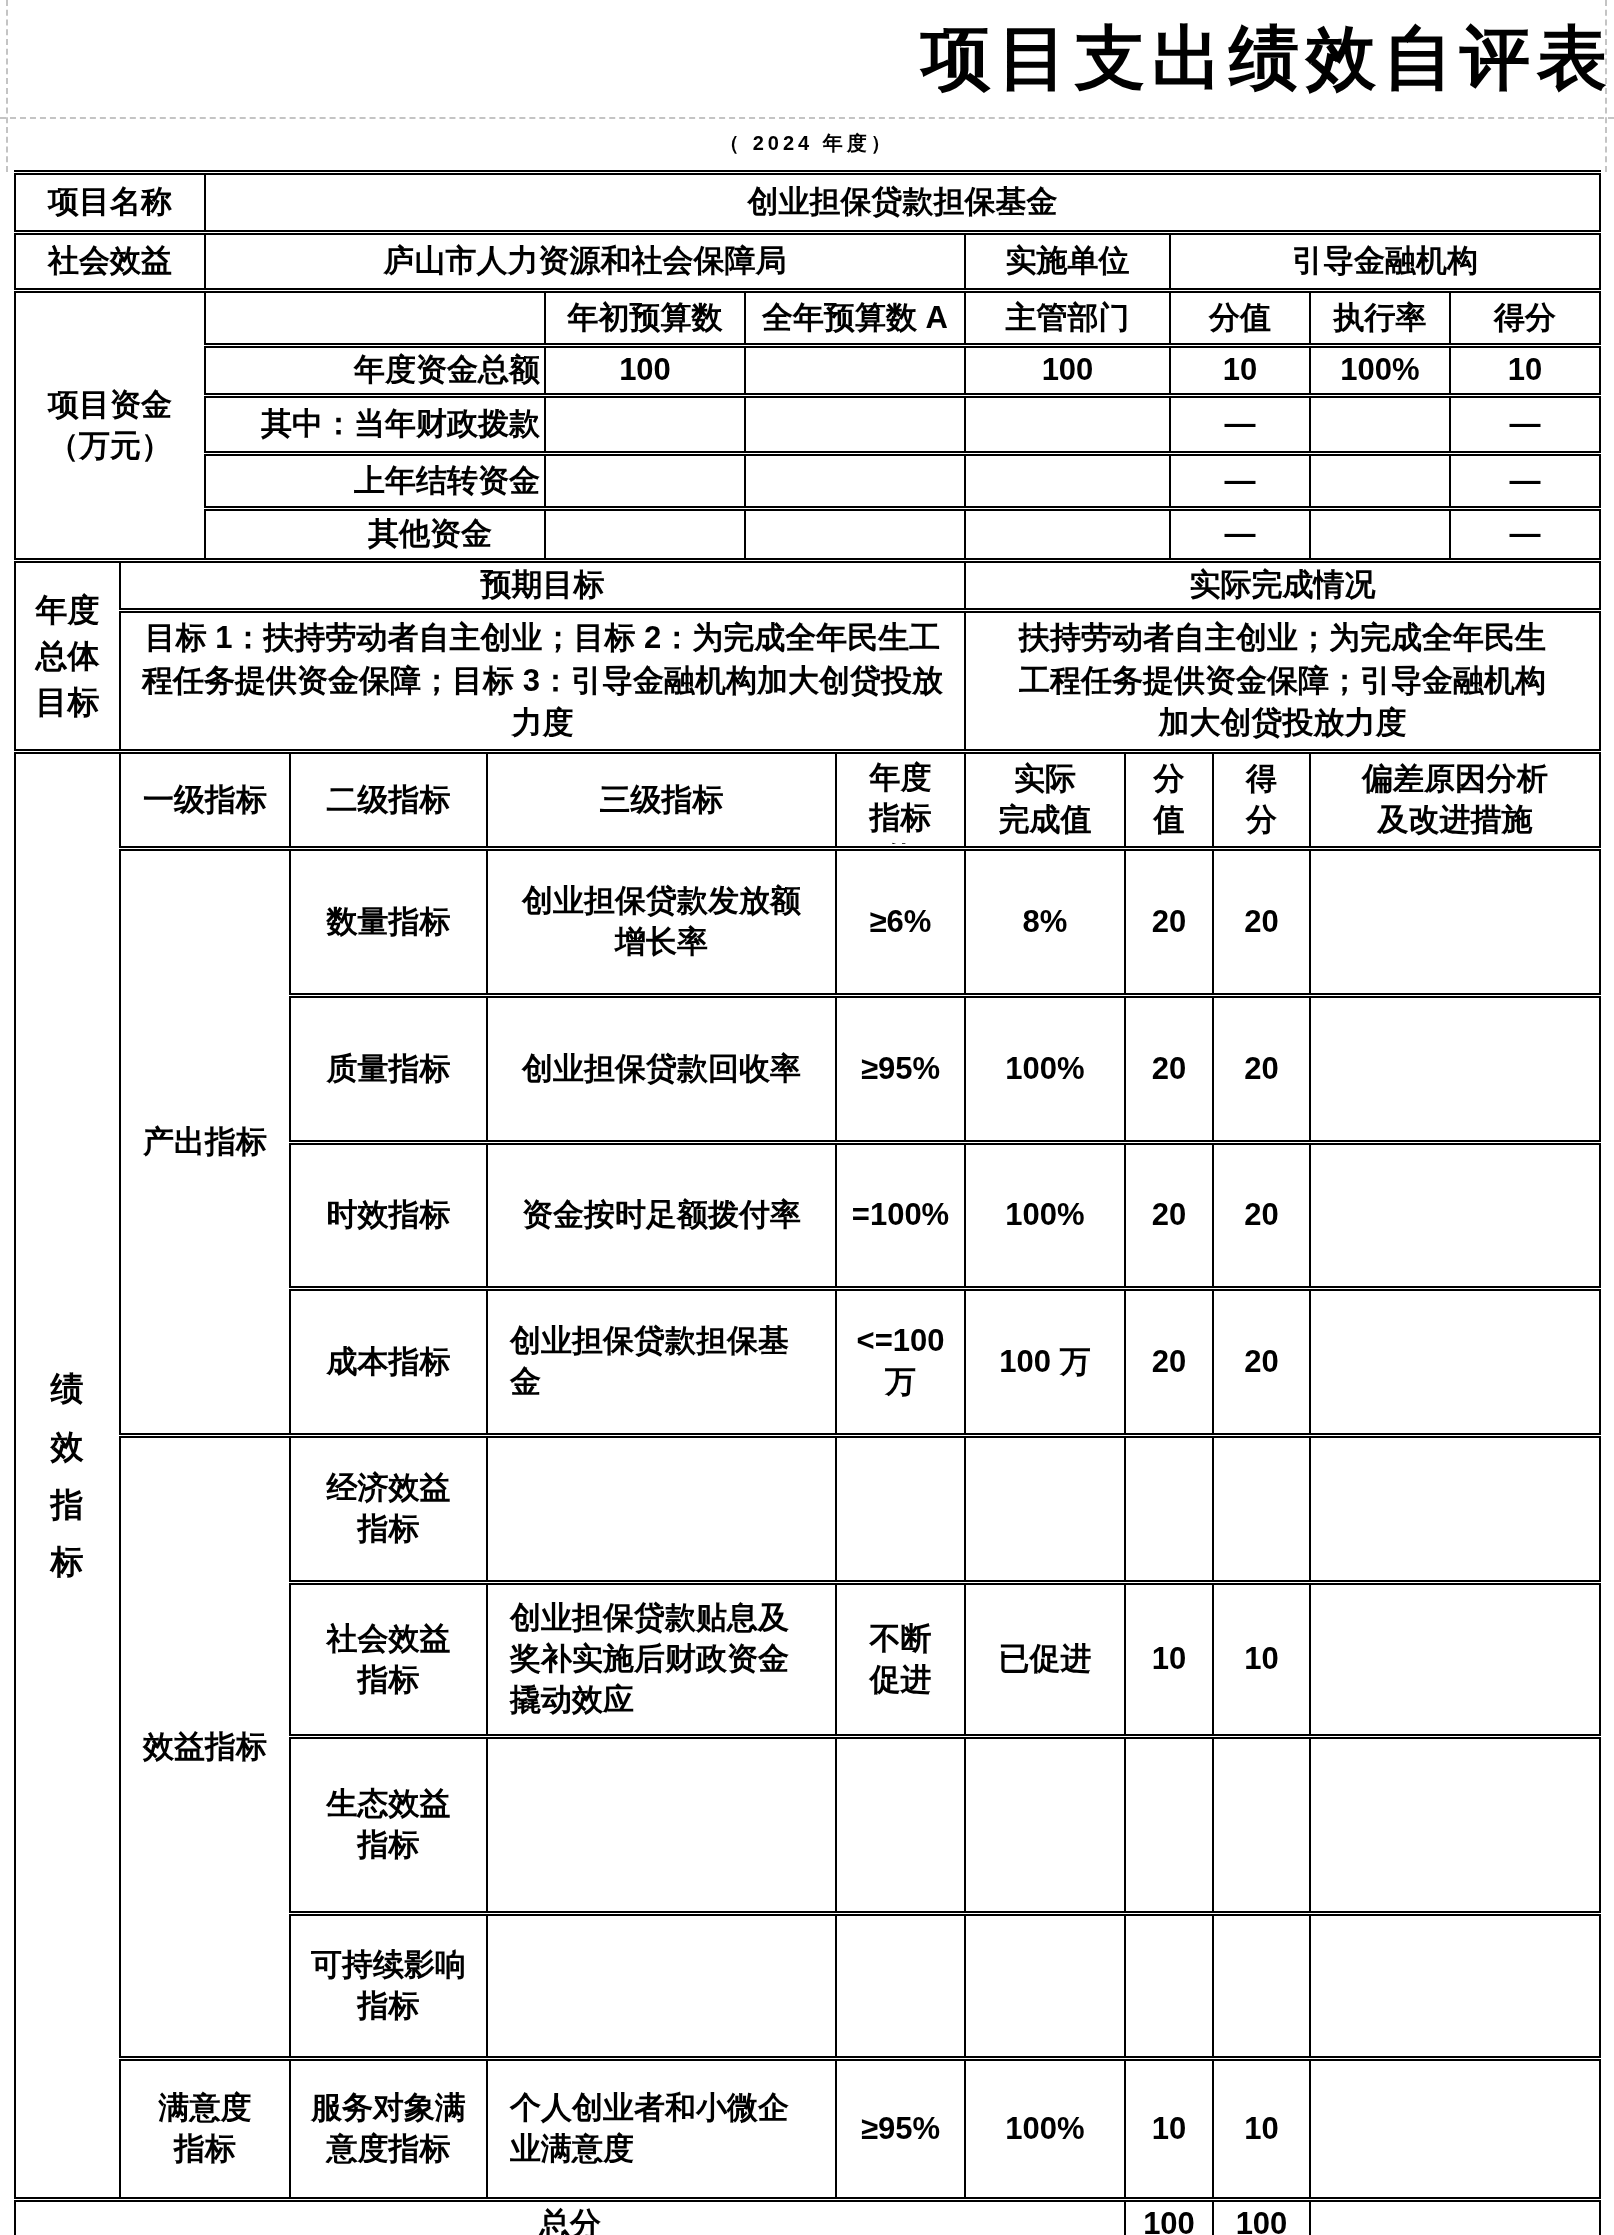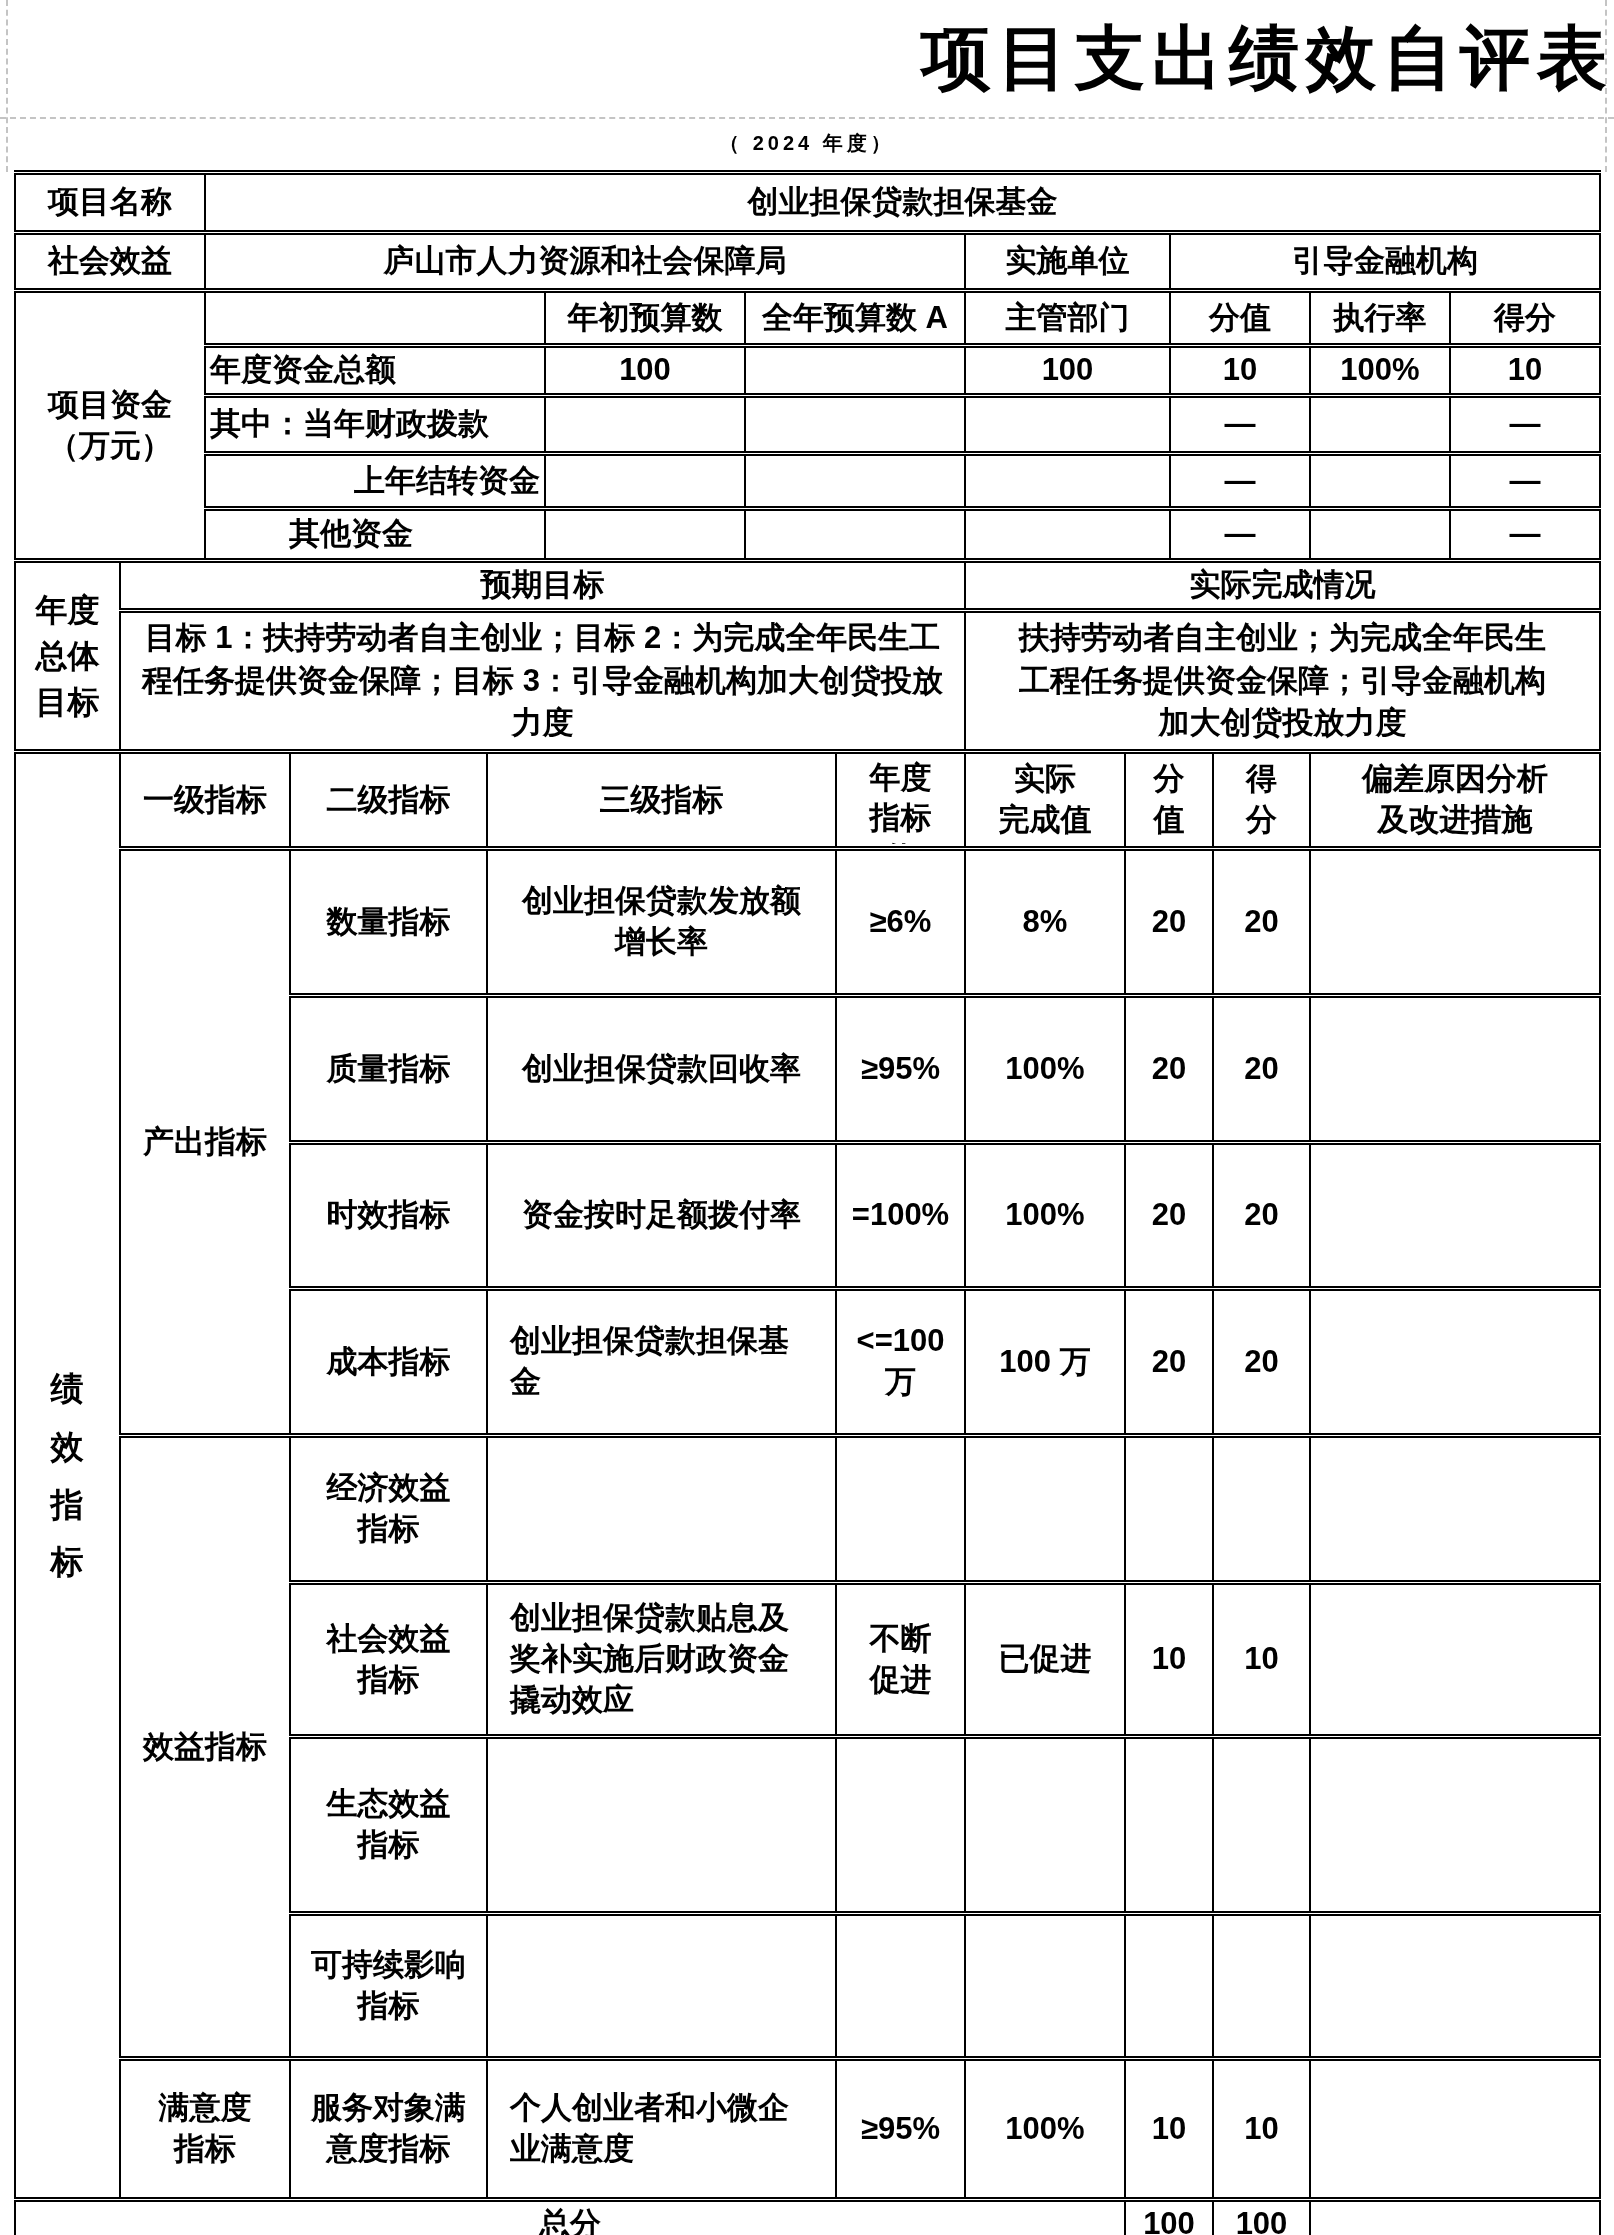--- a/index.html
+++ b/index.html
@@ -27,23 +27,23 @@
   }
   td {
     border-left:2px solid #000; border-right:2px solid #000;
     border-top:5px double #000; border-bottom:5px double #000;
     text-align:center; vertical-align:middle;
     font-size:31px; line-height:1.32;
     padding:2px 4px;
     white-space:pre-line;
     overflow:hidden;
   }
-  td.tl { text-align:left; padding-left:4px;margin-left:40px; }
+  td.tl { text-align:right; padding-left:4px;margin-left:40px; }
   td.trr { text-align:right; }
-  td.trr2 { text-align:center; padding-right:52px; }
+  td.trr2 { text-align:right; padding-right:52px; }
   td.goals-cell { line-height:1.38; padding:4px 6px; }
   td.v-goal { line-height:1.45; font-size:32px; }
   td.v-perf { font-size:33px; line-height:1.75; letter-spacing:1px; }
   td.hdr-target { vertical-align:top; padding-top:4px; }
   td.hdr-target .clipbox { height:86px; overflow:hidden; line-height:40px; }
   td.l3-left { text-align:left; padding-left:22px; }
   tr.total-row td { border-bottom:10px solid #000; }
   tr.total-row td.dev-b { border-bottom:5px double #000; }
 </style>
 </head>

